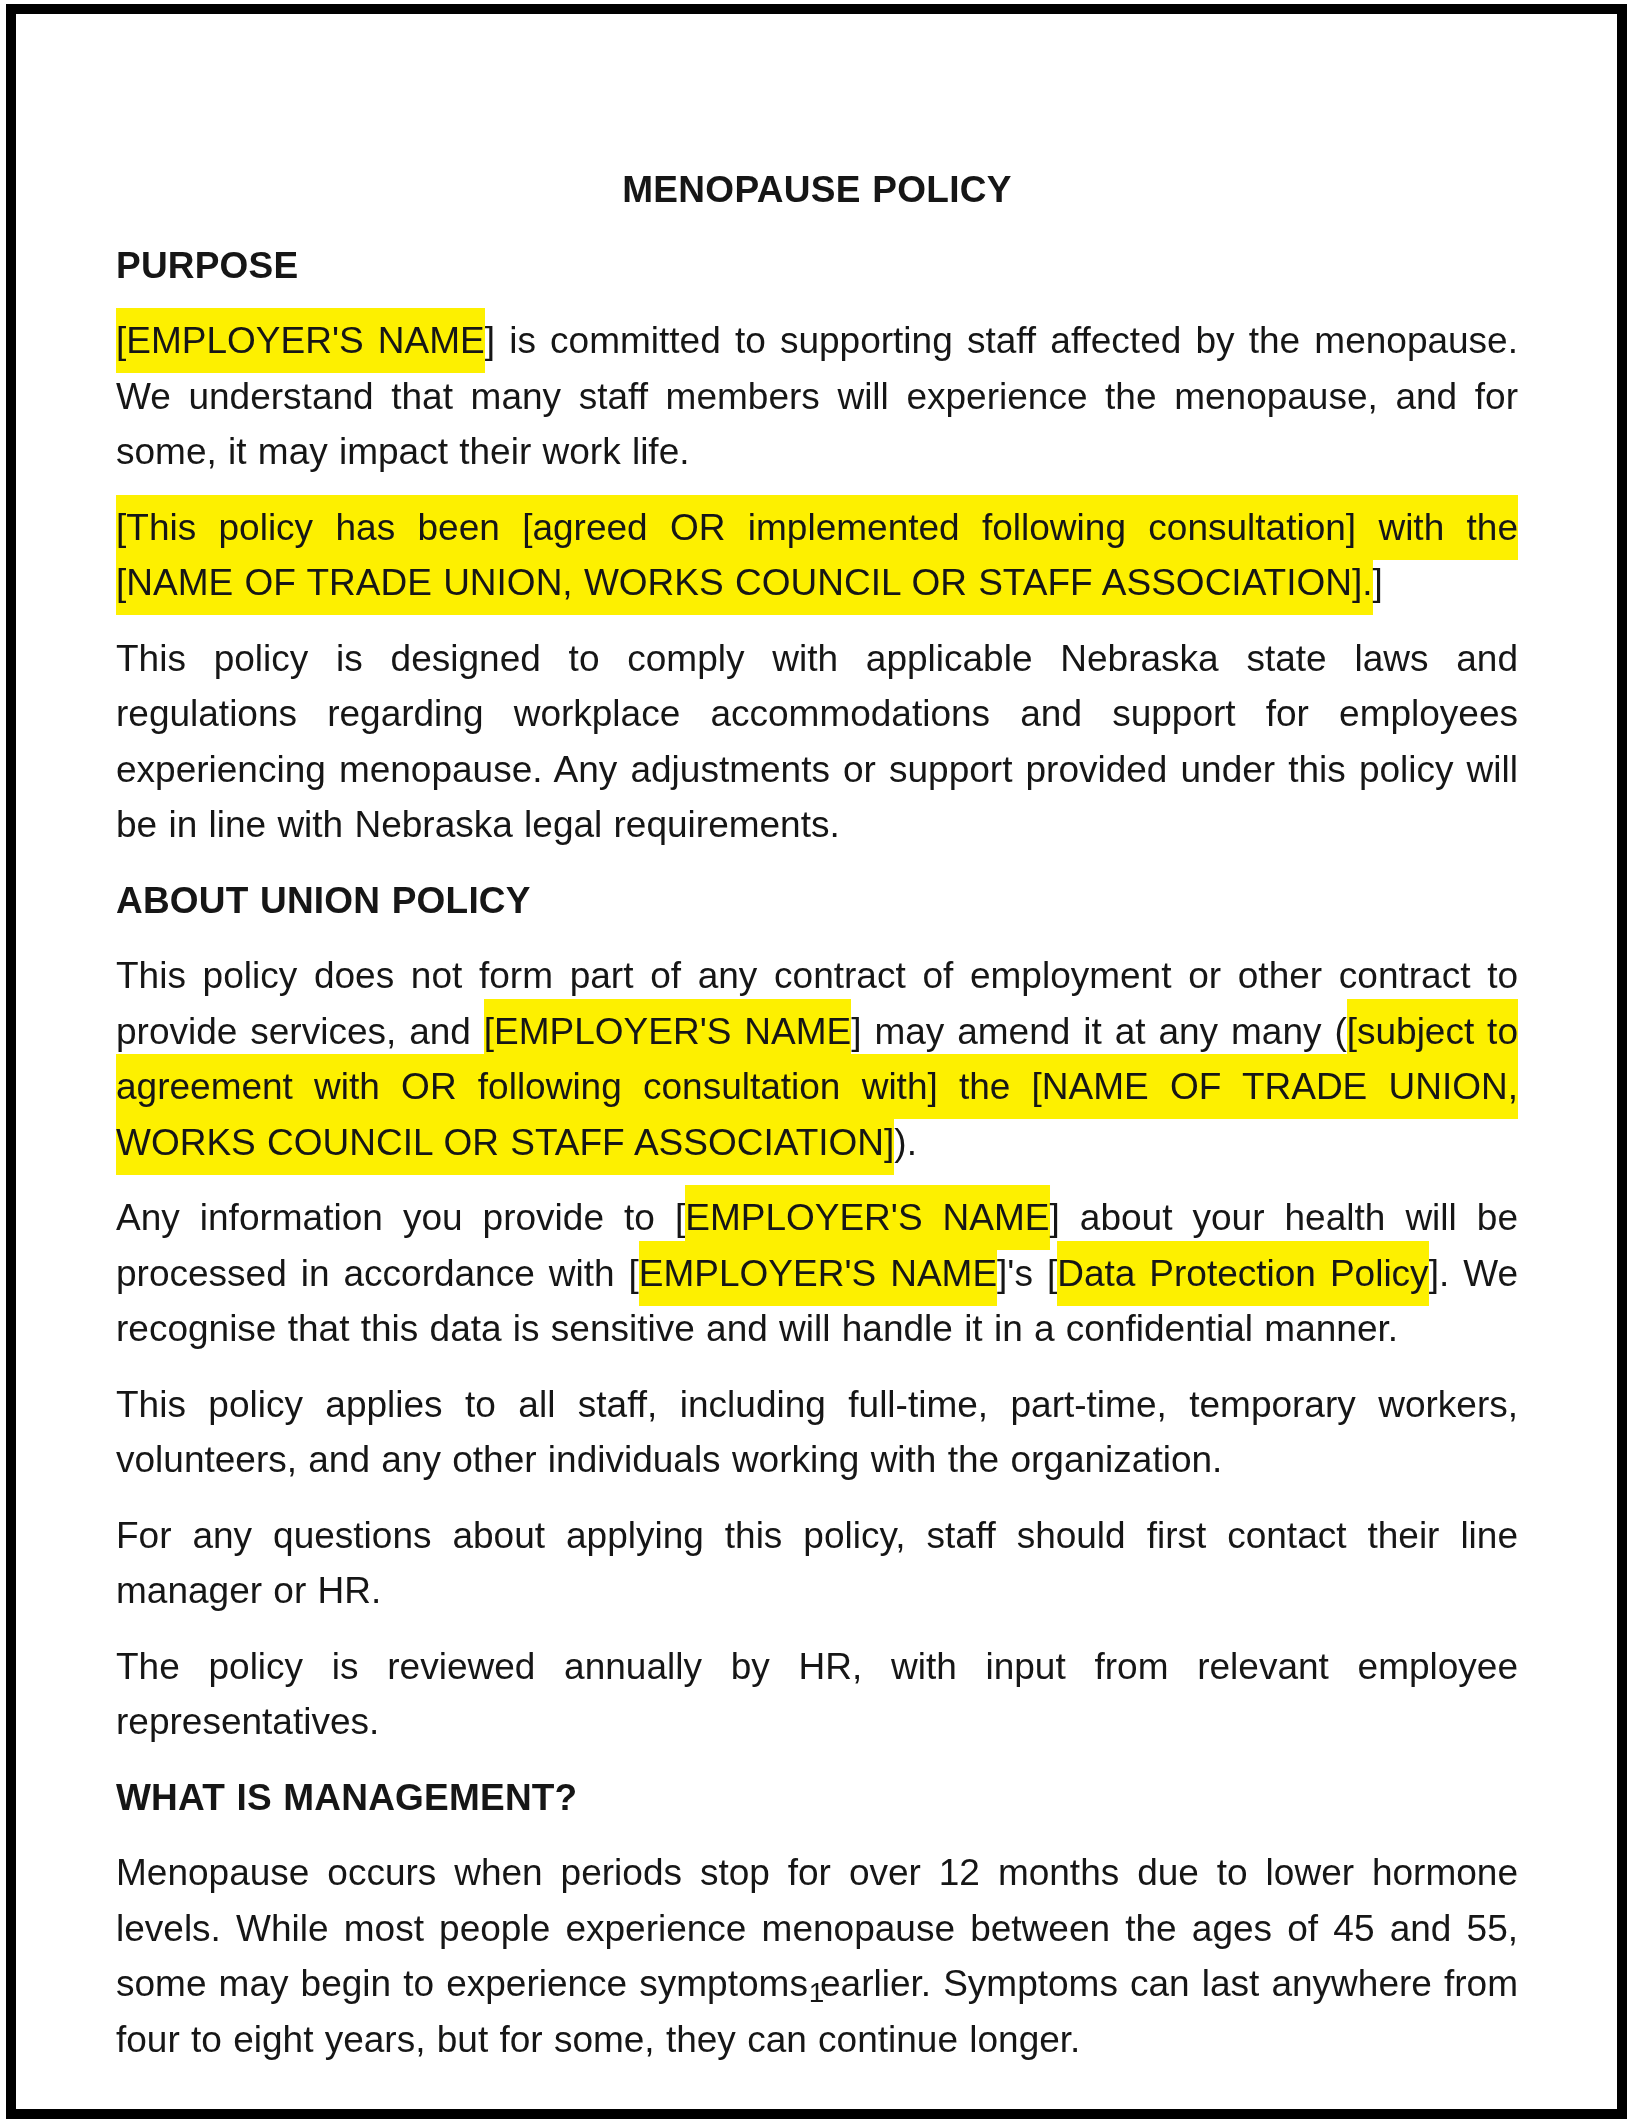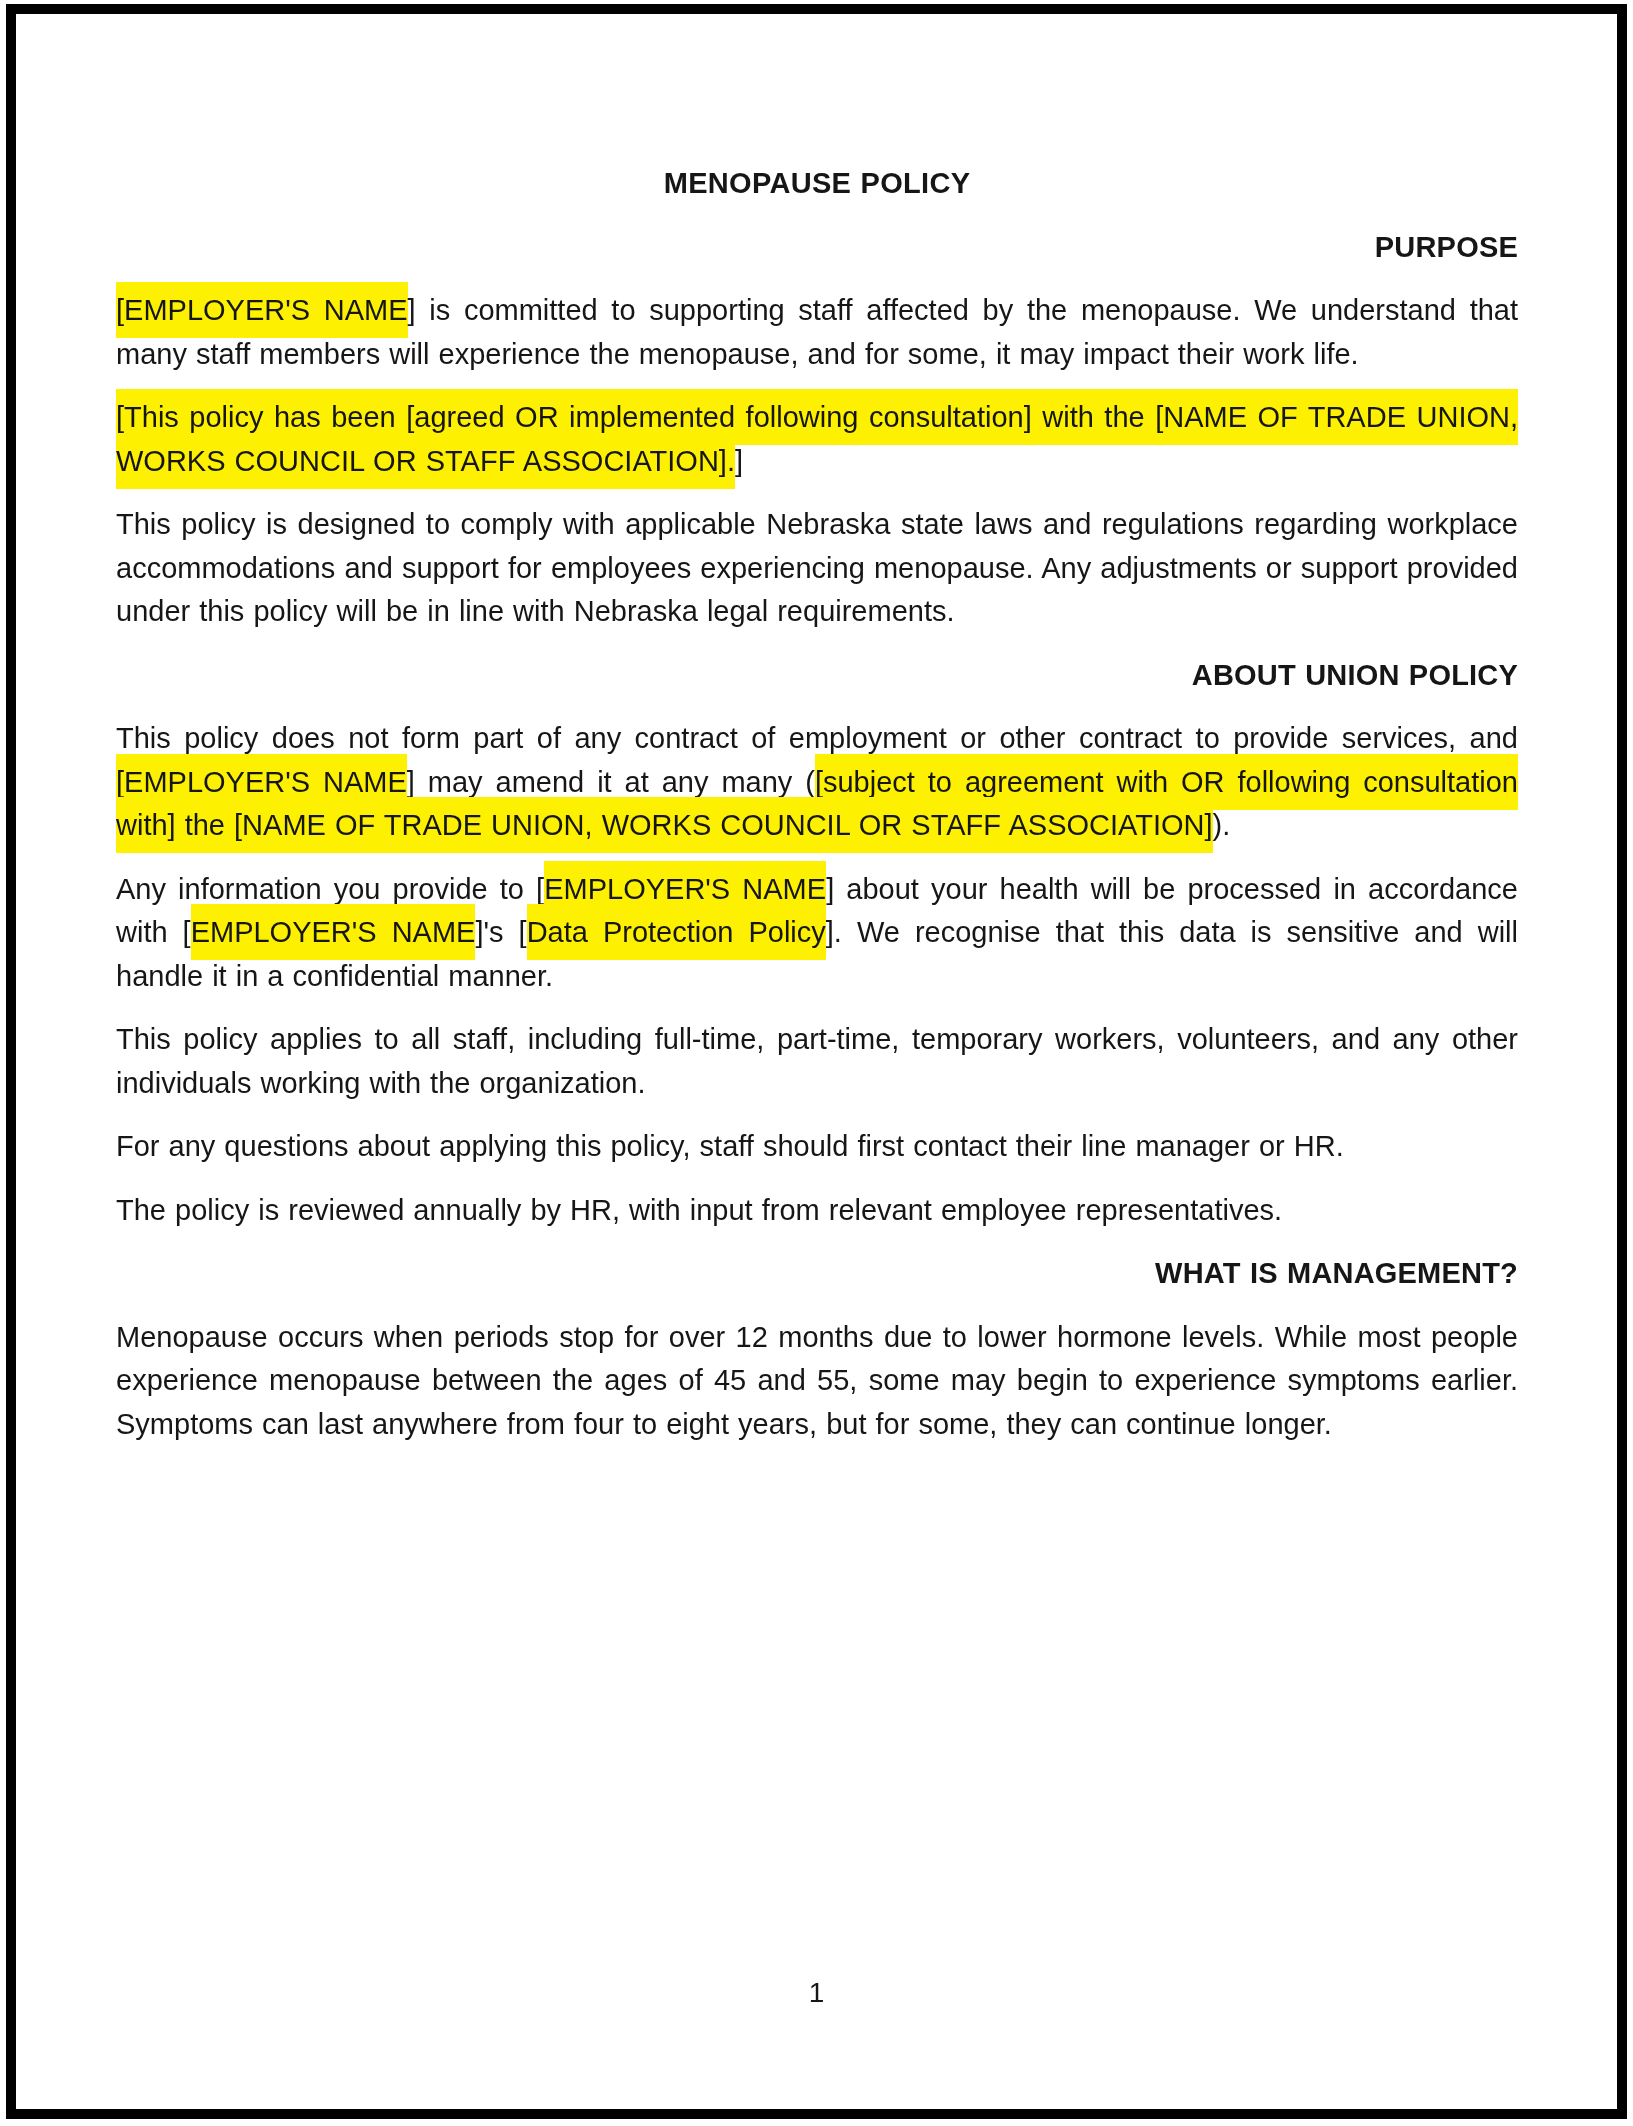--- a/index.html
+++ b/index.html
@@ -20,34 +20,34 @@
     left: 6px;
     width: 1621px;
     height: 2115px;
     border: 10px solid #000000;
     background: #ffffff;
   }
   .content {
     padding: 148px 99px 0 100px;
   }
   .block {
-    font-size: 29px;
+    font-size: 37px;
     line-height: 1.5;
     color: #161616;
     margin: 0 0 20px 0;
     word-spacing: 1px;
   }
   .title {
     font-weight: bold;
     text-align: center;
     letter-spacing: 0.3px;
   }
   .heading {
     font-weight: bold;
-    text-align: right;
+    text-align: left;
     letter-spacing: 0.2px;
   }
   .paragraph {
     text-align: justify;
   }
   .hl {
     background: var(--hl-color, #fdf000);
     padding: 12px 0;
   }
   .page-number {

